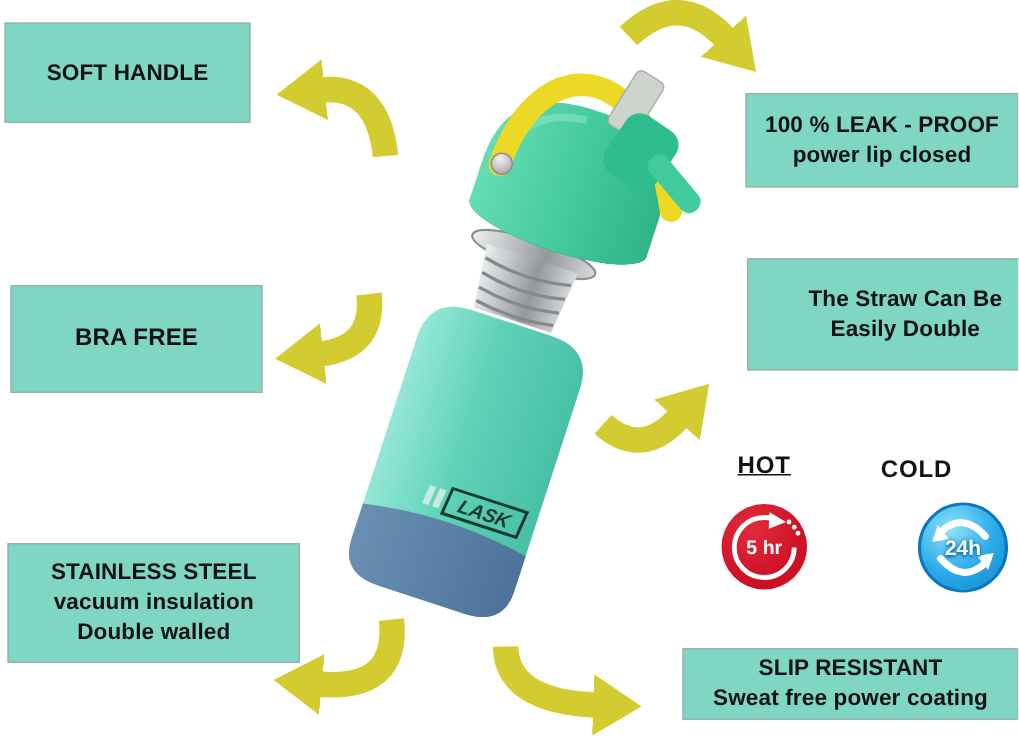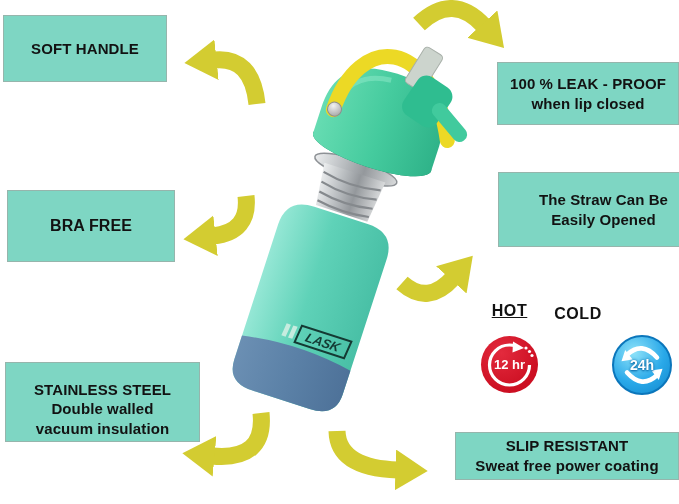--- a/index.html
+++ b/index.html
@@ -131,56 +131,56 @@
       </g>
     </g>
   </svg>
 
   <div class="callout" style="left:3px;top:15px;width:164px;height:67px;">
     <div>SOFT HANDLE</div>
   </div>
 
   <div class="callout" style="left:497px;top:62px;width:182px;height:63px;">
     <div>100 % LEAK - PROOF</div>
-    <div>when lip closed</div>
+    <div>power lip closed</div>
   </div>
 
   <div class="callout" style="left:7px;top:190px;width:168px;height:72px;font-size:16px;">
     <div>BRA FREE</div>
   </div>
 
   <div class="callout" style="left:498px;top:172px;width:211px;height:75px;">
     <div>The Straw Can Be</div>
-    <div>Easily Opened</div>
+    <div>Easily Double</div>
   </div>
 
-  <div class="callout" style="left:5px;top:362px;width:195px;height:80px;justify-content:flex-end;">
+  <div class="callout" style="left:5px;top:362px;width:195px;height:80px;">
     <div>STAINLESS STEEL</div>
+    <div>vacuum insulation</div>
     <div>Double walled</div>
-    <div>vacuum insulation</div>
   </div>
 
   <div class="callout" style="left:455px;top:432px;width:224px;height:48px;">
     <div>SLIP RESISTANT</div>
     <div>Sweat free power coating</div>
   </div>
 
   <div class="badge-label" style="left:481px;top:302px;width:57px;text-decoration:underline;">HOT</div>
   <div class="badge hot" style="left:481px;top:336px;">
     <svg width="57" height="57" viewBox="0 0 57 57">
       <circle cx="28.5" cy="29" r="20" fill="none" stroke="#ffffff" stroke-width="3.2" stroke-dasharray="100 25.6"></circle>
       <polygon points="43,12 32,5.5 31.5,16.5" fill="#ffffff"></polygon>
       <circle cx="45" cy="12" r="1.6" fill="#ffffff"></circle>
       <circle cx="48.5" cy="15.5" r="1.6" fill="#ffffff"></circle>
       <circle cx="51" cy="19.5" r="1.6" fill="#ffffff"></circle>
     </svg>
-    <span class="badge-value">12 hr</span>
+    <span class="badge-value">5 hr</span>
   </div>
 
-  <div class="badge-label" style="left:548px;top:305px;width:60px;">COLD</div>
+  <div class="badge-label" style="left:581px;top:305px;width:60px;">COLD</div>
   <div class="badge cold" style="left:612px;top:335px;text-decoration:underline;">
     <svg width="56" height="56" viewBox="0 0 60 60">
       <path d="M 46 22 Q 30 4 14 19" fill="none" stroke="#ffffff" stroke-width="5" stroke-linecap="round"></path>
       <polygon points="8,26 20,24 12,14" fill="#ffffff"></polygon>
       <path d="M 14 38 Q 30 56 46 41" fill="none" stroke="#ffffff" stroke-width="5" stroke-linecap="round"></path>
       <polygon points="52,34 40,36 48,46" fill="#ffffff"></polygon>
     </svg>
     <span class="badge-value">24h</span>
   </div>
 

